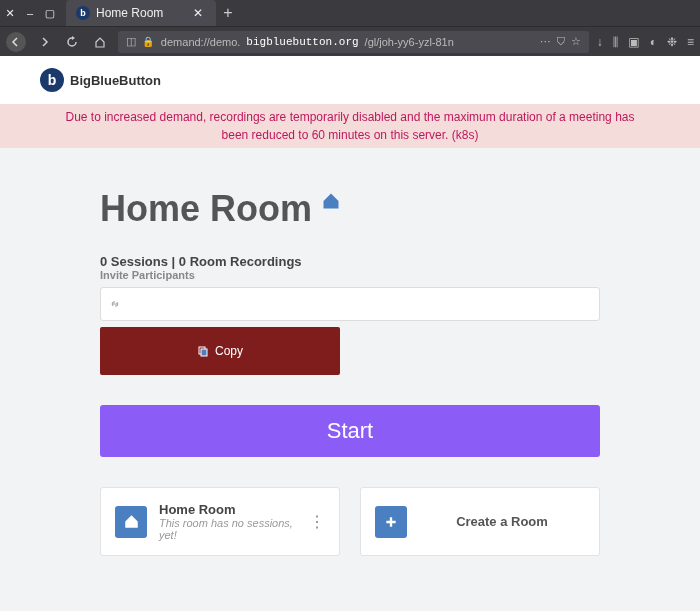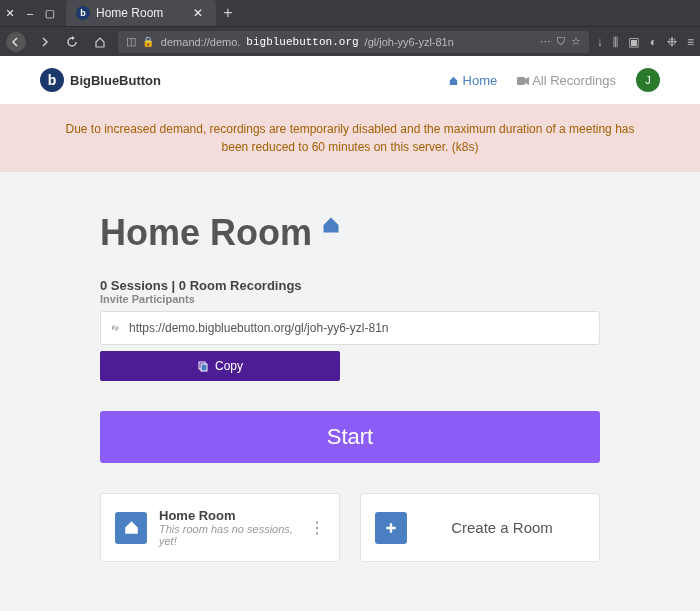--- a/index.html
+++ b/index.html
@@ -22,40 +22,40 @@
   .righticons span { cursor:pointer; }
   
   .page { background:#fff; }
   .appnav { display:flex; align-items:center; padding:12px 40px; background:#fff; font-size:13px;}
   .logo { display:flex; align-items:center; gap:6px; font-weight:bold; color:#333;}
   .logo-b { width:24px;height:24px;border-radius:50%;background:#1b3a6b;display:flex;align-items:center;justify-content:center;color:#fff;font-weight:bold;font-size:14px;}
   .navlinks { margin-left:auto; display:flex; align-items:center; gap:20px; }
   .navlinks .home { color:#4a7fc1; cursor:pointer;}
   .navlinks .rec { color:#999; cursor:pointer;}
   .avatar { width:24px;height:24px;border-radius:50%;background:#2b7a2b;color:#fff;display:flex;align-items:center;justify-content:center;font-size:11px;}
-  .alert { background:#f4dcdb; color:#a16207; font-size:12px; text-align:center; padding:16px 60px; line-height:1.5;}
+  .alert { background:#f4dcdb; color:#be185d; font-size:12px; text-align:center; padding:4px 60px; line-height:1.5;}
   .graybg { background:#f2f3f5; padding:40px 0 50px; }
   .container { width:500px; margin:0 auto; }
   .roomtitle { font-size:36px; font-weight:600; color:#555; display:flex; align-items:flex-start; gap:10px;}
   .roomtitle .hicon { color:#4a7fc1; font-size:18px; margin-top:4px; cursor:pointer;}
   .stats { font-weight:bold; color:#444; font-size:13px; margin-top:24px;}
   .invitelbl { color:#888; font-size:11px; font-weight:bold; }
   .inviteinput { display:flex; align-items:center; border:1px solid #ddd; border-radius:3px; height:34px; padding:0 8px; background:#fff; margin-top:6px; color:#888; font-size:12px; gap:8px;}
   .inviteinput input { border:none; flex:1; font-size:12px; color:#555; outline:none; }
-  .copybtn { background:#4c1d95; color:#fff; border:none; height:30px; width:240px; margin-top:6px; border-radius:2px; font-size:12px; cursor:pointer; display:flex;align-items:center;justify-content:center;gap:6px;}
+  .copybtn { background:#7f1d1d; color:#fff; border:none; height:48px; width:240px; margin-top:6px; border-radius:2px; font-size:12px; cursor:pointer; display:flex;align-items:center;justify-content:center;gap:6px;}
   .startbtn { background:#8b5cf6; color:#fff; border:none; width:100%; height:52px; margin-top:30px; border-radius:3px; font-size:22px; cursor:pointer; }
   .cards { display:flex; gap:20px; margin-top:30px; }
   .card { background:#fff; border:1px solid #e3e3e3; border-radius:3px; flex:1; padding:14px; display:flex; align-items:center; gap:12px;}
   .card .sq { width:32px;height:32px;background:#4a7fc1;border-radius:3px;display:flex;align-items:center;justify-content:center;color:#fff;font-size:15px;}
   .card .ct { flex:1; }
   .card .ct .t { font-weight:bold; color:#444; font-size:13px;}
   .card .ct .s { font-style:italic; color:#999; font-size:11px;}
   .card .menu { color:#888; cursor:pointer; }
   .card.create { cursor:pointer; }
-  .card.create .ct { text-align:center; font-weight:normal; color:#555; font-size:15px; }
+  .card.create .ct { text-align:center; font-weight:bold; color:#555; font-size:13px; }
   svg { display:block; }
 </style>
 </head>
 <body>
 
 <div class="chrome">
   <div class="tabbar">
     <span class="sysbtn">✕</span>
     <span class="sysbtn">–</span>
     <span class="sysbtn">▢</span>
@@ -108,57 +108,40 @@
     </div>
   </div>
 </div>
 
 <div class="page">
   <div class="appnav">
     <div class="logo">
       <span class="logo-b">b</span>
       <span>BigBlueButton</span>
     </div>
-    <div class="navlinks">
-      <span class="home">
-        <svg style="display:inline-block;vertical-align:-1px" width="11" height="11" viewBox="0 0 12 12">
-            <path d="M2 6 L6 2 L10 6 L10 11 L2 11 Z" fill="#4a7fc1"></path>
-          </svg>
-        <span>Home</span>
-      </span>
-      <span class="rec">
-        <svg style="display:inline-block;vertical-align:-1px" width="12" height="10" viewBox="0 0 12 10">
-            <rect x="0" y="1" width="8" height="8" rx="1" fill="#999"></rect>
-            <path d="M8 3 L12 1 L12 9 L8 7 Z" fill="#999"></path>
-          </svg>
-        <span>All Recordings</span>
-      </span>
-      <span class="avatar">J</span>
-    </div>
   </div>
   <div class="alert">
     <span>Due to increased demand, recordings are temporarily disabled and the maximum duration of a meeting has been reduced to 60 minutes on this server. (k8s)</span>
   </div>
   <div class="graybg">
     <div class="container">
       <div class="roomtitle">
         <span>Home Room</span>
         <span class="hicon">
           <svg width="18" height="18" viewBox="0 0 12 12">
               <path d="M1 6 L6 1 L11 6 L11 11 L1 11 Z M2 6 L6 2 L10 6" fill="#4a7fc1"></path>
             </svg>
         </span>
       </div>
       <div class="stats">0 Sessions | 0 Room Recordings</div>
       <div class="invitelbl">Invite Participants</div>
       <div class="inviteinput">
         <svg width="12" height="12" viewBox="0 0 12 12">
             <path d="M4 8 A3 3 0 0 1 4 4 L6 4 M8 4 A3 3 0 0 1 8 8 L6 8 M4 6 L8 6" stroke="#999" stroke-width="1" fill="none"></path>
           </svg>
-        <input type="text" readonly="" value="https://demo.bigbluebutton.org/gl/joh-yy6-yzl-81n" style="">
       </div>
       <button class="copybtn">
         <svg width="12" height="12" viewBox="0 0 12 12">
             <rect x="2" y="2" width="6" height="7" stroke="#fff" fill="none"></rect>
             <rect x="4" y="4" width="6" height="7" stroke="#fff" fill="#4a7fc1"></rect>
           </svg>
         <span>Copy</span>
       </button>
       <button class="startbtn">Start</button>
       <div class="cards">

